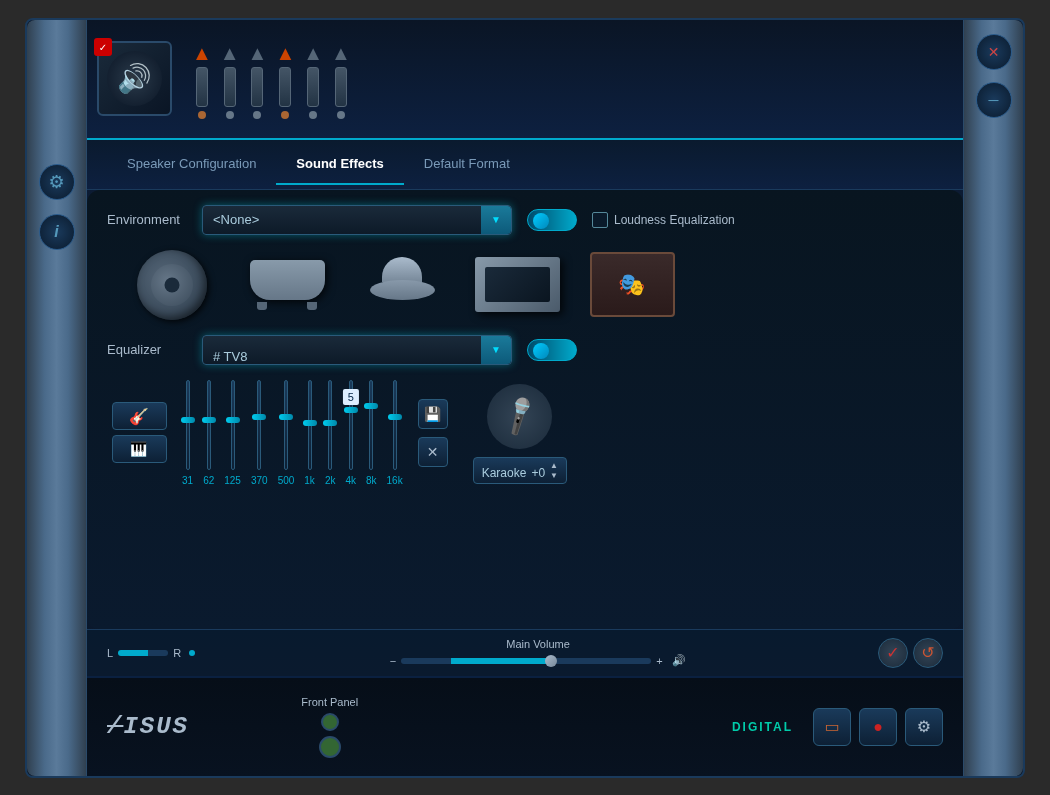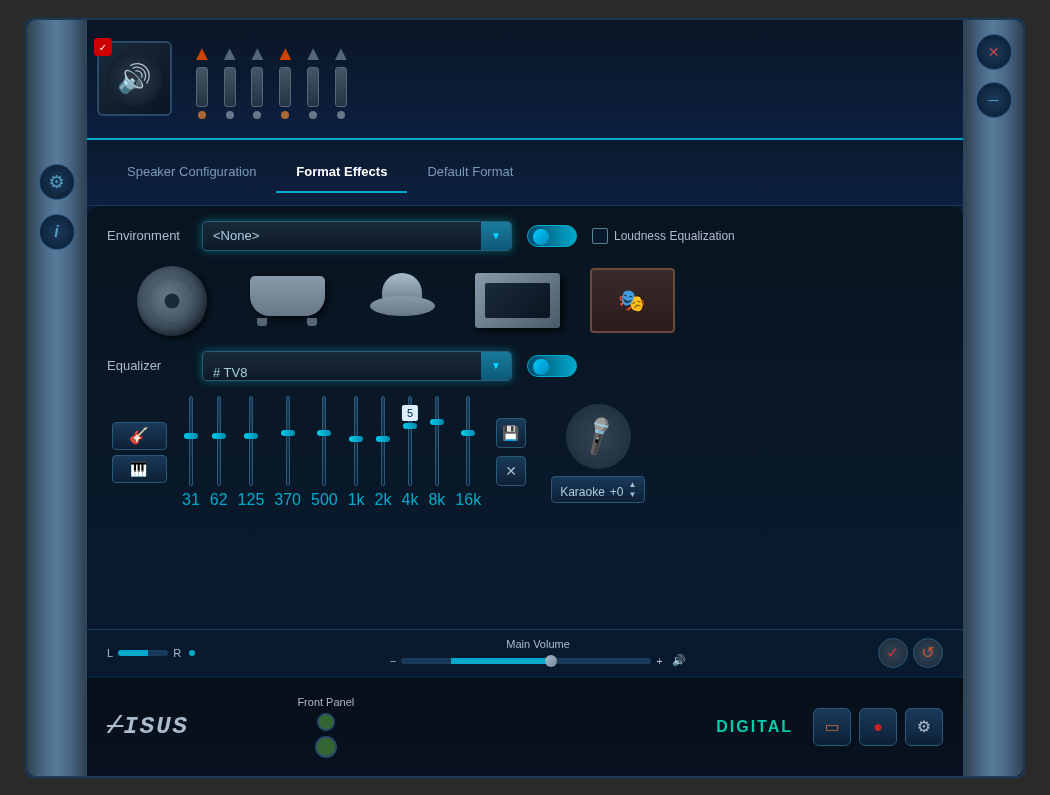--- a/index.html
+++ b/index.html
@@ -149,21 +149,21 @@
       background: linear-gradient(180deg, #445566, #223344);
       border: 1px solid #556677;
       border-radius: 3px;
     }
 
     
     .nav-tabs {
       display: flex;
       background: linear-gradient(180deg, #0a1a2e, #0d2040);
       border-bottom: 1px solid #1a3a5c;
-      padding: 12px 20px;
+      padding: 4px 20px;
     }
 
     .nav-tab {
       padding: 12px 20px;
       cursor: pointer;
       color: #7a9ab8;
       font-size: 13px;
       border-bottom: 2px solid transparent;
       white-space: nowrap;
     }
@@ -385,21 +385,21 @@
       left: 50%;
       transform: translateX(-50%);
       width: 14px; height: 6px;
       background: linear-gradient(90deg, #00ccee, #0088aa);
       border-radius: 3px;
       cursor: pointer;
     }
 
     .slider-label {
       color: #00aacc;
-      font-size: 16px;
+      font-size: 10px;
     }
 
     .eq-actions {
       display: flex;
       flex-direction: column;
       gap: 8px;
       margin-left: 10px;
     }
 
     .icon-btn-sm {
@@ -565,21 +565,21 @@
 
     .analog-label {
       color: #00ccaa;
       font-size: 12px;
       font-weight: bold;
       letter-spacing: 2px;
     }
 
     .digital-label {
       color: #00ccaa;
-      font-size: 16px;
+      font-size: 12px;
       font-weight: bold;
       letter-spacing: 2px;
     }
 
     .bottom-right-icons {
       display: flex;
       gap: 8px;
       align-items: center;
     }
 
@@ -683,21 +683,21 @@
         <div class="pin-group">
           <span class="pin-arrow inactive">▲</span>
           <div class="pin-jack"></div>
           <div style="width:8px;height:8px;background:#667788;border-radius:50%;margin-top:2px;"></div>
         </div>
       </div>
     </div>
 
     <div class="nav-tabs">
       <div class="nav-tab">Speaker Configuration</div>
-      <div class="nav-tab active">Format Effects</div>
+      <div class="nav-tab active">Sound Effects</div>
       <div class="nav-tab">Default Format</div>
     </div>
 
     <div class="main-panel" style="position:relative;border-radius:13px;">
 
       <div class="row-control">
         <span class="label-text">Environment</span>
         <div class="dropdown-box glow-cyan">
           <span>&lt;None&gt;</span>
           <div class="dropdown-arrow">▼</div>

